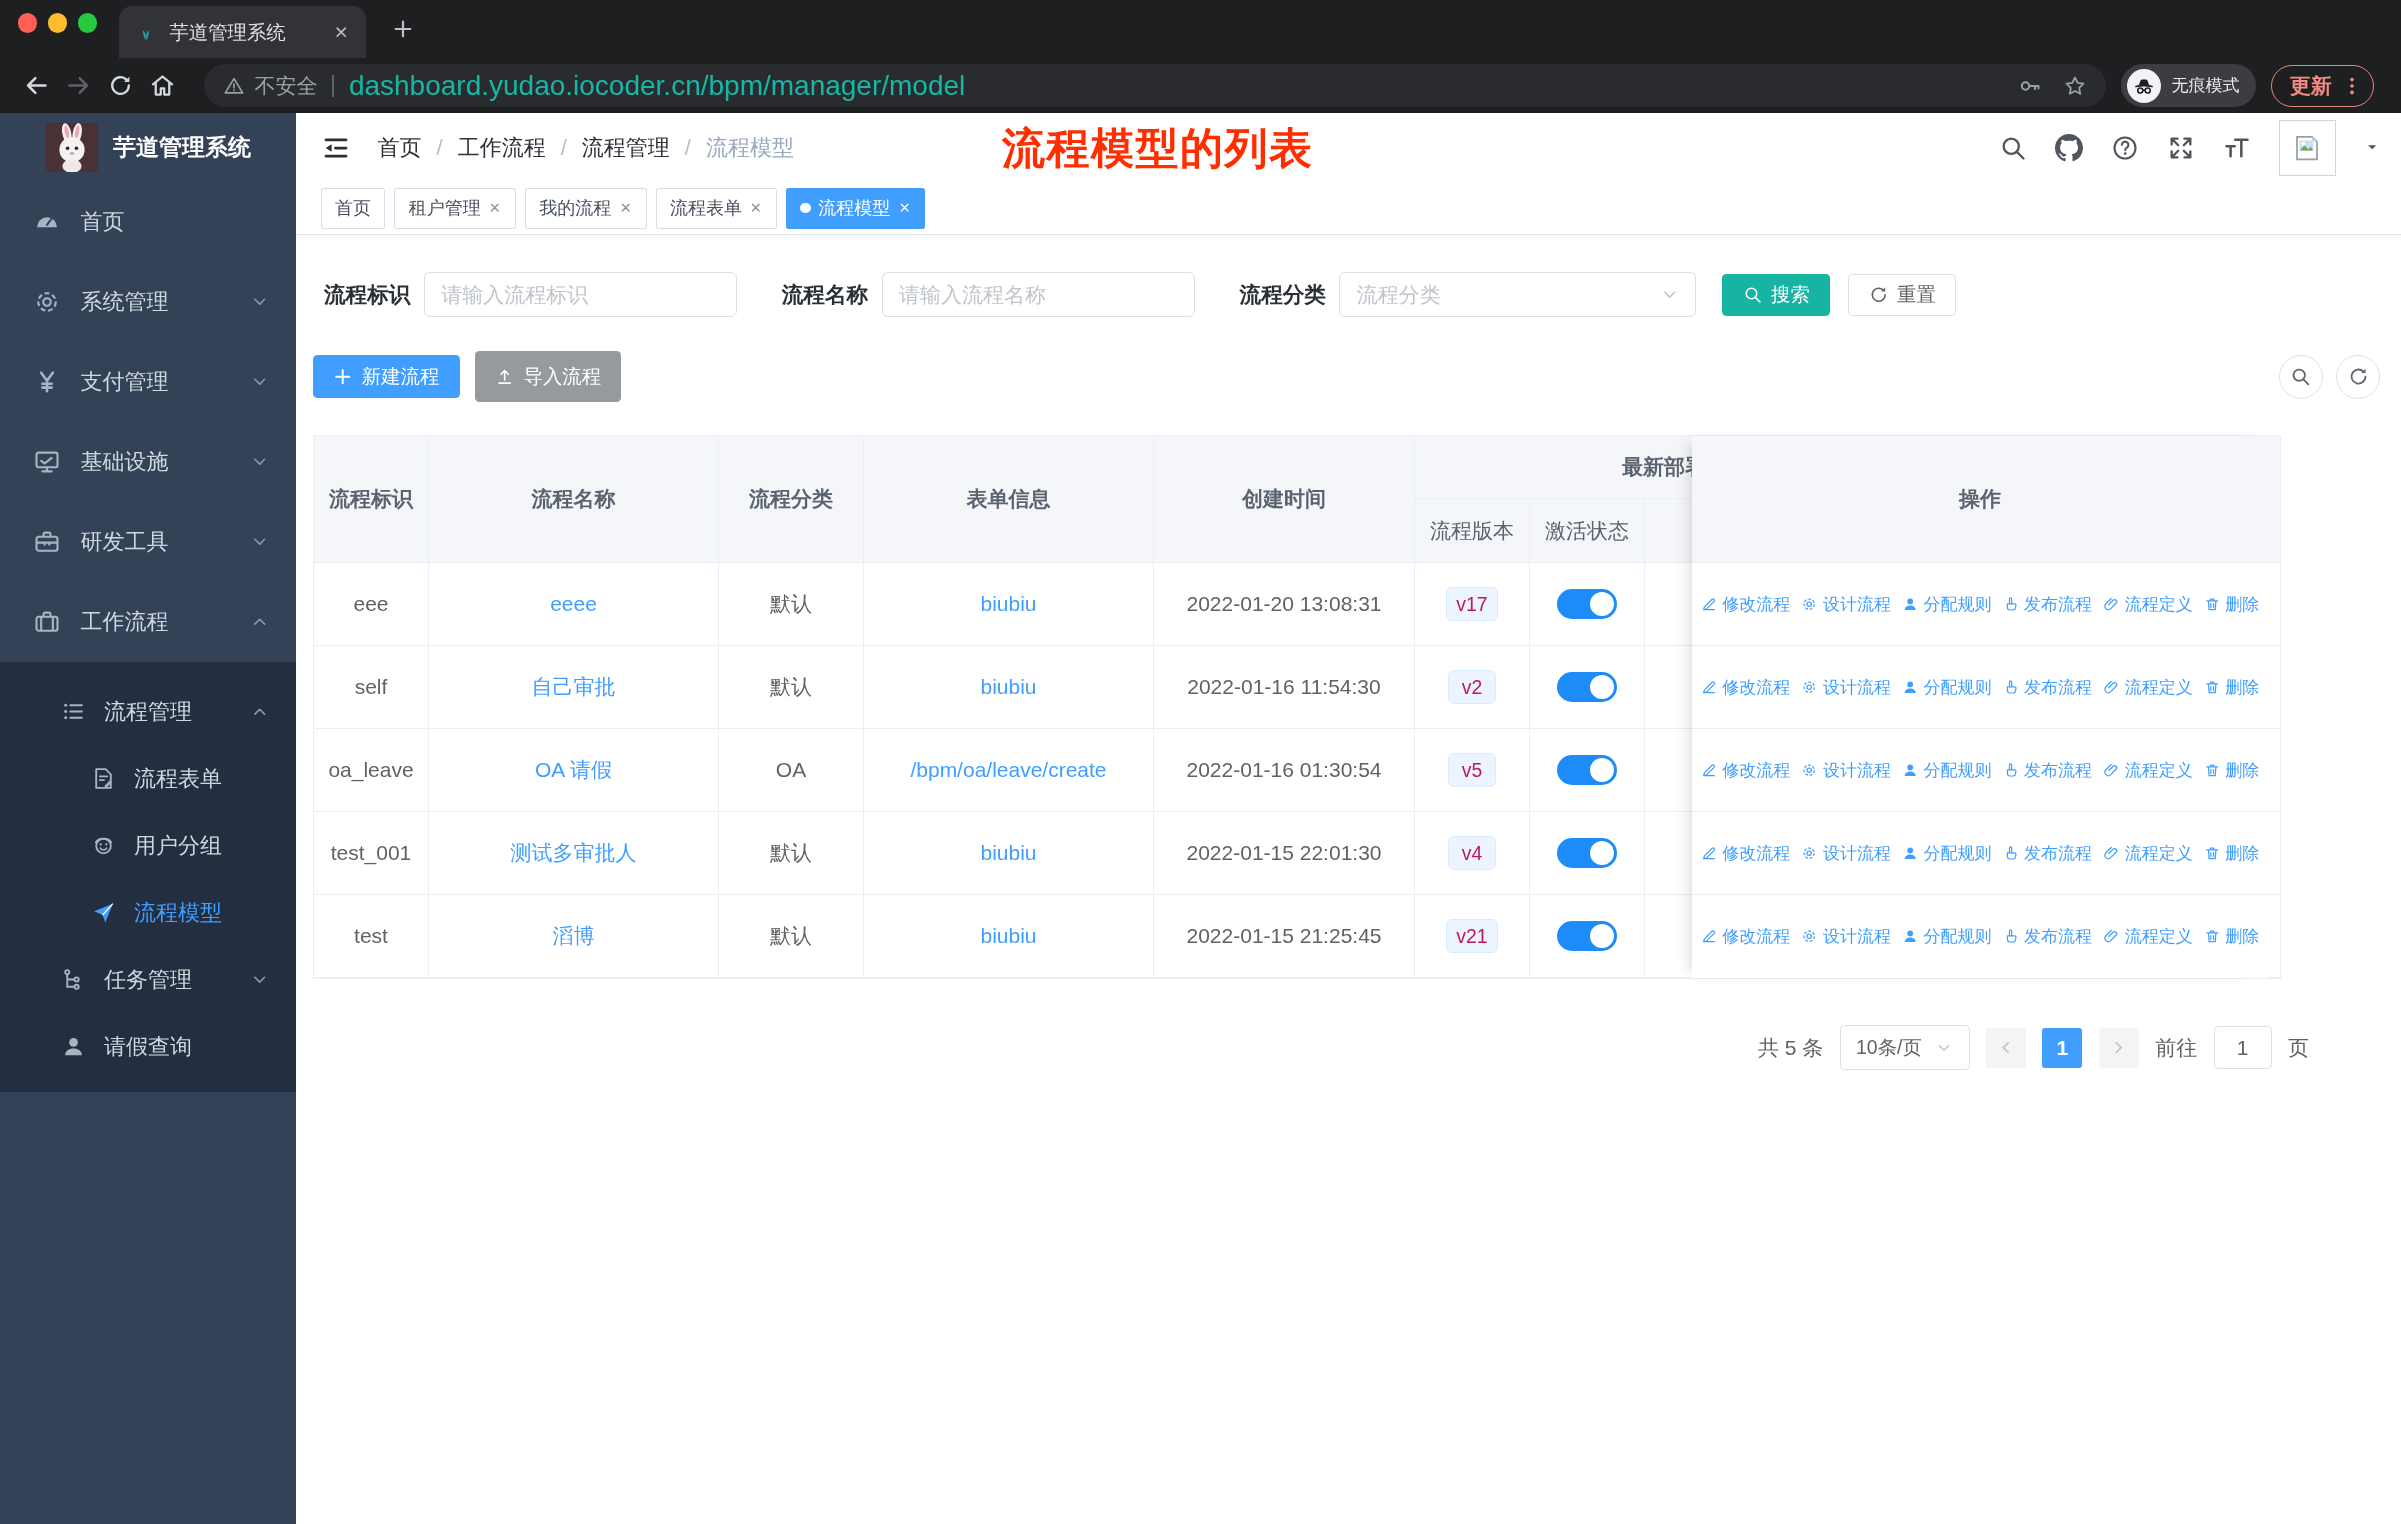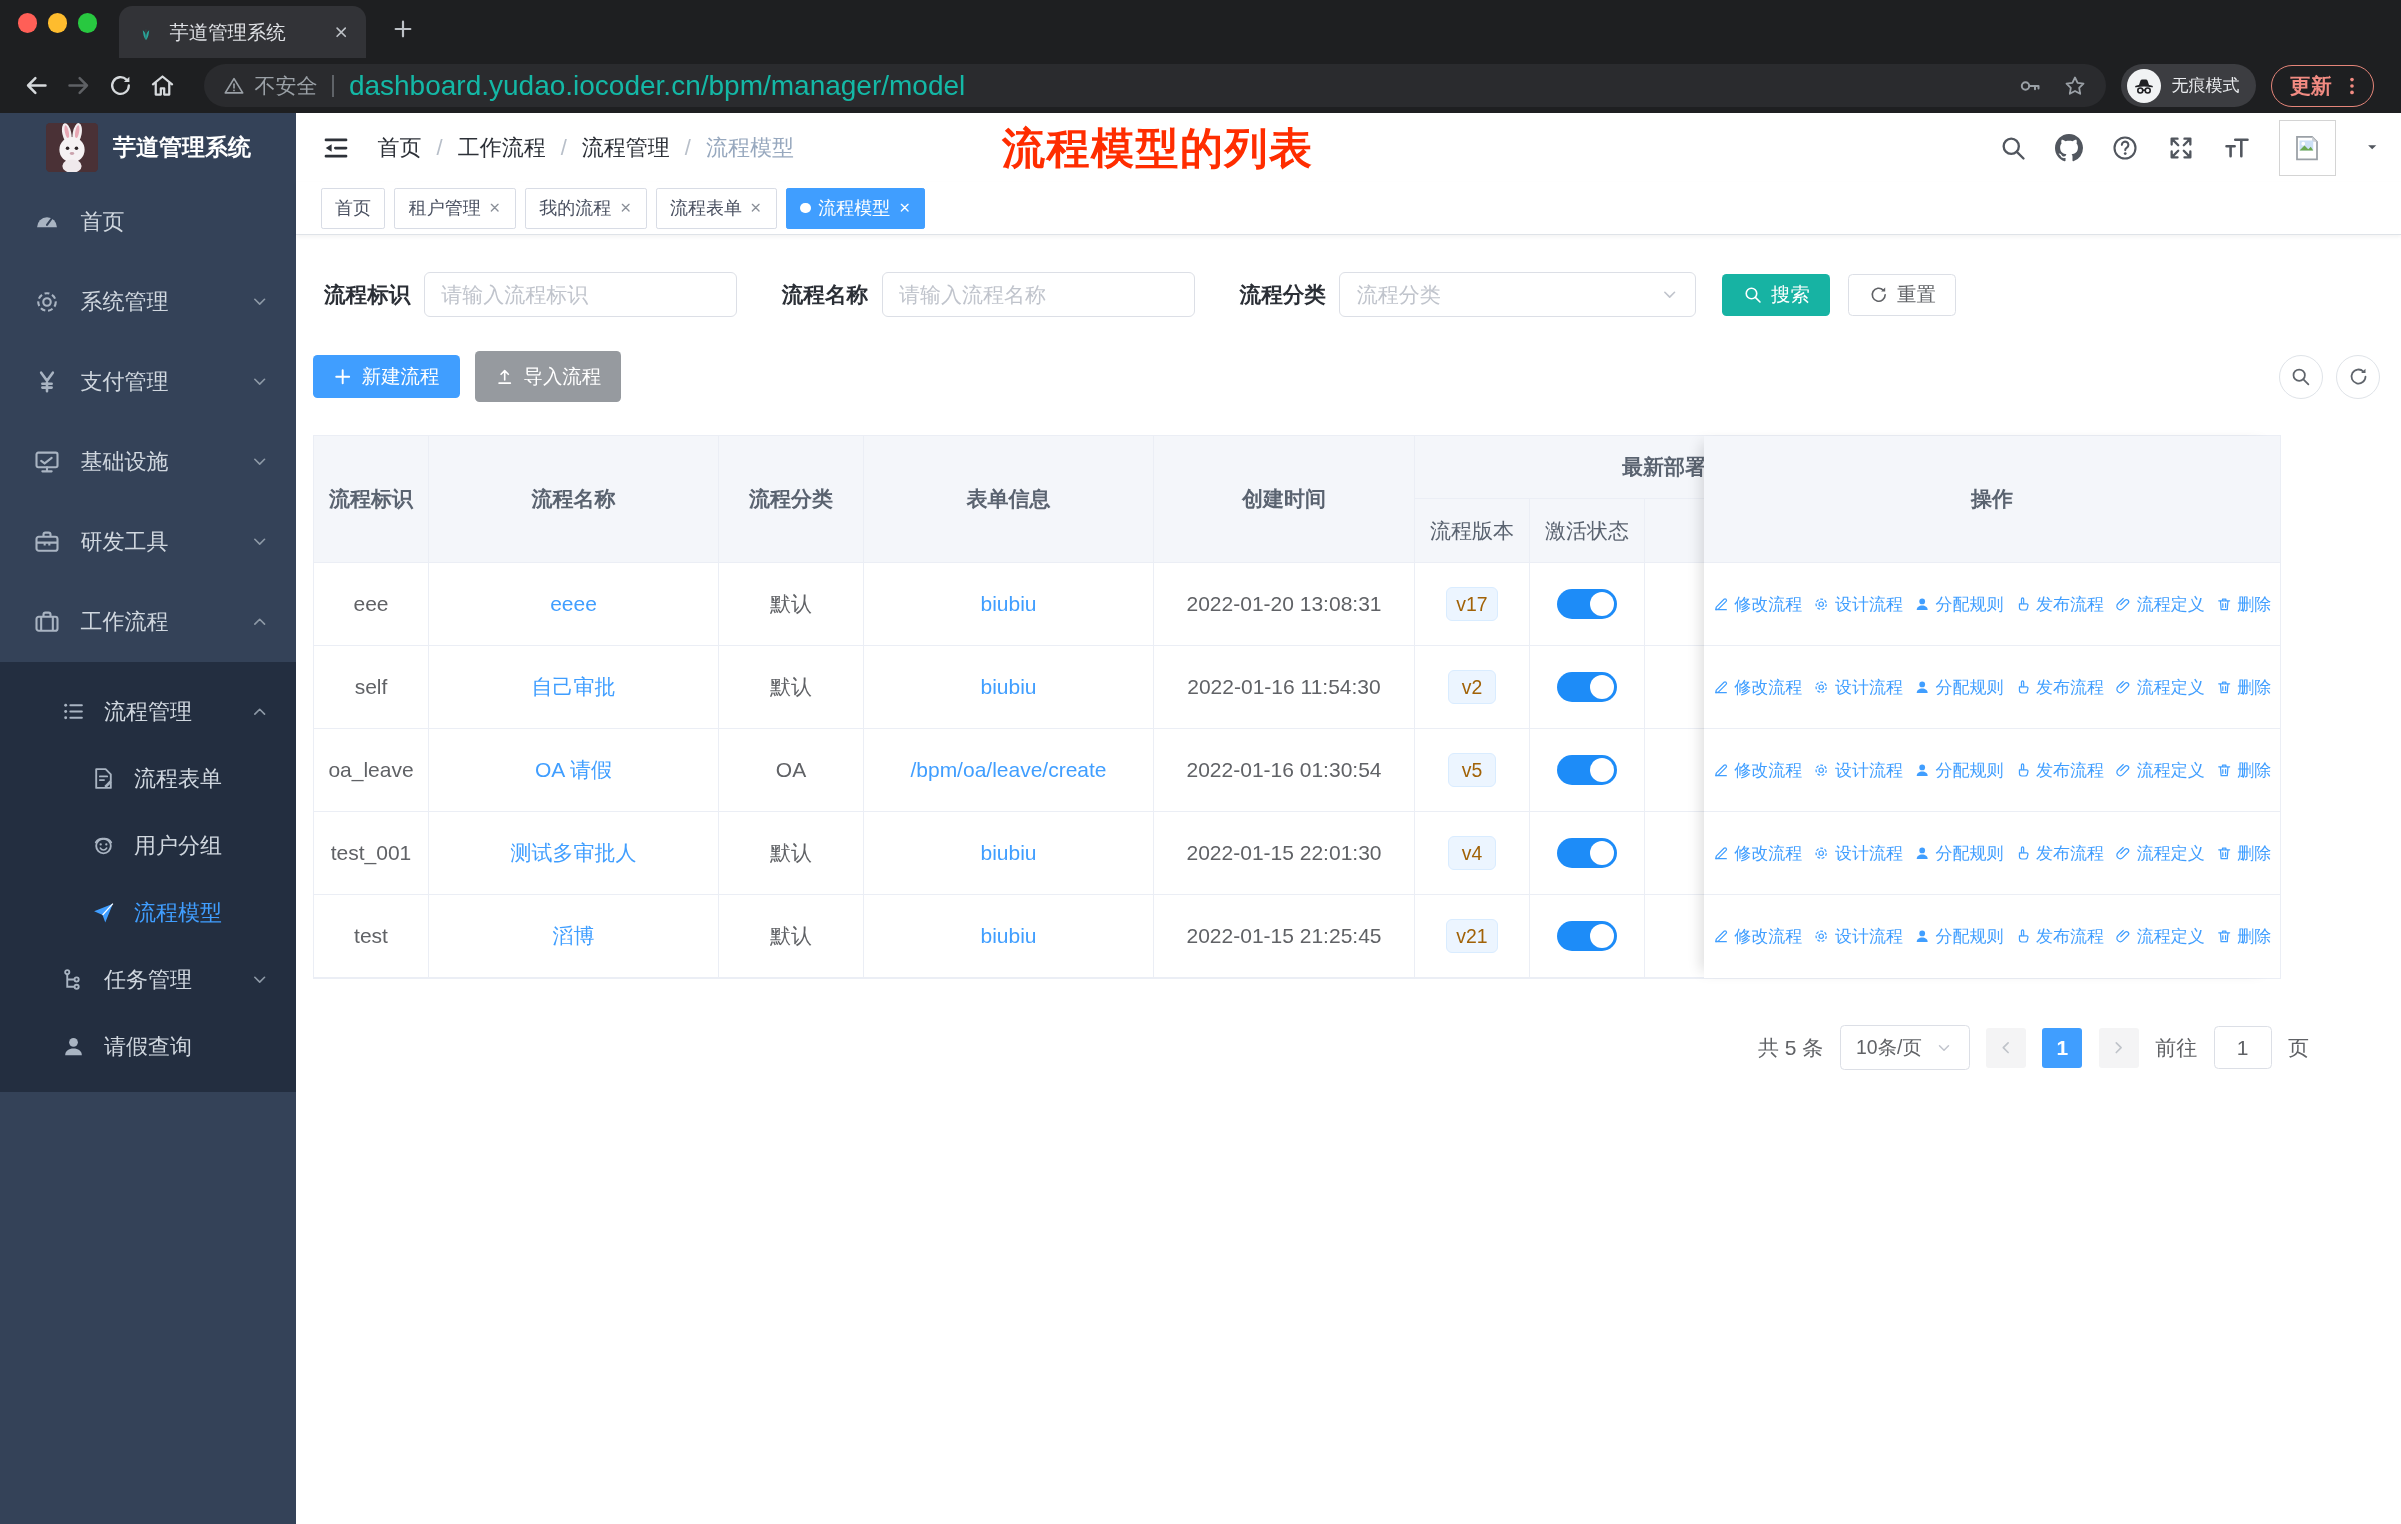--- a/index.html
+++ b/index.html
@@ -108,24 +108,24 @@
   .group-bottom{height:63px;display:flex}
   .gb-cell{display:flex;align-items:center;justify-content:center;font-weight:normal;color:#5a6370;
            border-right:0.7px solid #ebeef5;box-sizing:border-box}
   .w-ver{width:115px}.w-act{width:115px}
   .w-rest{width:372px;border-right:none!important}
   .tr{display:flex;height:83px;border-bottom:0.7px solid #ebeef5;box-sizing:border-box;background:#fff}
   .tr:last-child{border-bottom:none}
   .td{display:flex;align-items:center;justify-content:center;border-right:0.7px solid #ebeef5;box-sizing:border-box}
   .link{color:#409eff;text-decoration:none;cursor:pointer;white-space:nowrap}
   .badge{min-width:48px;height:34px;padding:0 9px;background:#ecf5ff;border:0.7px solid #d9ecff;border-radius:6px;
-         color:#a16207;font-size:19.4px;display:flex;align-items:center;justify-content:center;box-sizing:border-box}
+         color:#be185d;font-size:19.4px;display:flex;align-items:center;justify-content:center;box-sizing:border-box}
   .toggle{width:60px;height:30px;border-radius:15px;background:#1d8cf8;position:relative;cursor:pointer}
   .knob{position:absolute;right:3px;top:3px;width:24px;height:24px;border-radius:50%;background:#fff}
-  .ops{position:absolute;top:0;right:0;width:576px;height:100%;box-shadow:-10.4px 0 13.4px -7.4px rgba(0,0,0,.14);z-index:2}
+  .ops{position:absolute;top:0;right:12px;width:576px;height:100%;box-shadow:-10.4px 0 13.4px -7.4px rgba(0,0,0,.14);z-index:2}
   .ops-head{height:127px;background:#f4f6fa;display:flex;align-items:center;justify-content:center;font-weight:bold;
             color:#5a6370;border-bottom:0.7px solid #ebeef5;box-sizing:border-box}
   .ops-row{height:83px;background:#fff;border-bottom:0.7px solid #ebeef5;box-sizing:border-box;display:flex;
            align-items:center;justify-content:center;gap:11px;padding:0 7.4px}
   .ops-row:last-child{border-bottom:none}
   .act{display:inline-flex;align-items:center;gap:5.2px;color:#409eff;font-size:17px;cursor:pointer;
        text-decoration:none;white-space:nowrap}
   .act .ic{width:16.4px;height:16.4px}
   
   .pagination{display:flex;align-items:center;justify-content:flex-end;margin-top:46px;margin-right:71px;

